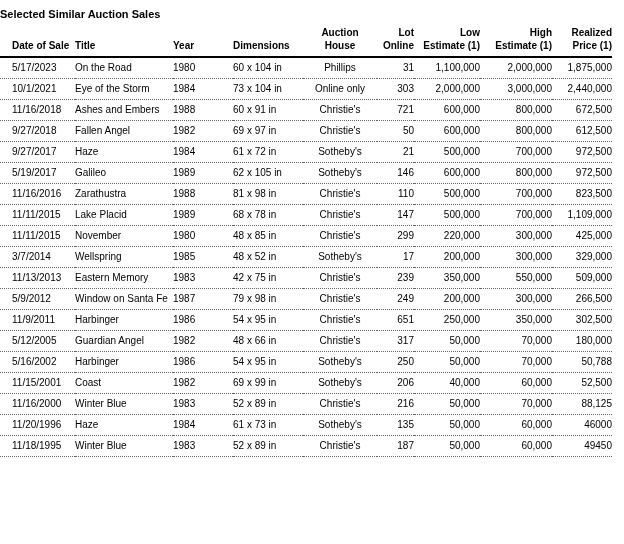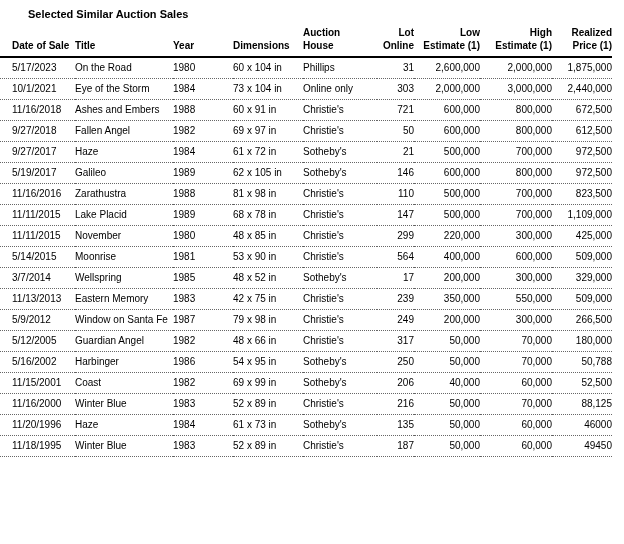--- a/index.html
+++ b/index.html
@@ -11,21 +11,21 @@
     position: relative;
     width: 624px;
     height: 544px;
     background: #ffffff;
     font-family: "Liberation Sans", sans-serif;
     color: #000000;
     overflow: hidden;
   }
   .exhibit-title {
     position: absolute;
-    left: 28px;
+    left: 0;
     top: 8px;
     font-size: 11px;
     font-weight: bold;
     white-space: nowrap;
   }
   table.sales-table {
     position: absolute;
     left: 0;
     top: 20px;
     width: 612px;
@@ -51,21 +51,21 @@
     vertical-align: middle;
     border-bottom: 1px dotted #666666;
     white-space: nowrap;
     overflow: visible;
   }
   .sales-table th:first-child,
   .sales-table td:first-child {
     padding-left: 12px;
   }
   .align-left   { text-align: left; }
-  .align-center { text-align: left; }
+  .align-center { text-align: center; }
   .align-right  { text-align: right; }
 </style>
 </head>
 <body>
 
 <div class="page">
   <div class="exhibit-title">Selected Similar Auction Sales</div>
 
   <table class="sales-table">
     <colgroup>
@@ -116,21 +116,21 @@
         </tr>
     </thead>
     <tbody id="table-body">
         <tr>
           <td class="align-left">5/17/2023</td>
           <td class="align-left">On the Road</td>
           <td class="align-left">1980</td>
           <td class="align-left">60 x 104 in</td>
           <td class="align-center">Phillips</td>
           <td class="align-right">31</td>
-          <td class="align-right">2,600,000</td>
+          <td class="align-right">1,100,000</td>
           <td class="align-right">2,000,000</td>
           <td class="align-right">1,875,000</td>
         </tr>
         <tr>
           <td class="align-left">10/1/2021</td>
           <td class="align-left">Eye of the Storm</td>
           <td class="align-left">1984</td>
           <td class="align-left">73 x 104 in</td>
           <td class="align-center">Online only</td>
           <td class="align-right">303</td>
@@ -209,31 +209,20 @@
           <td class="align-left">November</td>
           <td class="align-left">1980</td>
           <td class="align-left">48 x 85 in</td>
           <td class="align-center">Christie's</td>
           <td class="align-right">299</td>
           <td class="align-right">220,000</td>
           <td class="align-right">300,000</td>
           <td class="align-right">425,000</td>
         </tr>
         <tr>
-          <td class="align-left">5/14/2015</td>
-          <td class="align-left">Moonrise</td>
-          <td class="align-left">1981</td>
-          <td class="align-left">53 x 90 in</td>
-          <td class="align-center">Christie's</td>
-          <td class="align-right">564</td>
-          <td class="align-right">400,000</td>
-          <td class="align-right">600,000</td>
-          <td class="align-right">509,000</td>
-        </tr>
-        <tr>
           <td class="align-left">3/7/2014</td>
           <td class="align-left">Wellspring</td>
           <td class="align-left">1985</td>
           <td class="align-left">48 x 52 in</td>
           <td class="align-center">Sotheby's</td>
           <td class="align-right">17</td>
           <td class="align-right">200,000</td>
           <td class="align-right">300,000</td>
           <td class="align-right">329,000</td>
         </tr>
@@ -251,20 +240,31 @@
         <tr>
           <td class="align-left">5/9/2012</td>
           <td class="align-left">Window on Santa Fe</td>
           <td class="align-left">1987</td>
           <td class="align-left">79 x 98 in</td>
           <td class="align-center">Christie's</td>
           <td class="align-right">249</td>
           <td class="align-right">200,000</td>
           <td class="align-right">300,000</td>
           <td class="align-right">266,500</td>
+        </tr>
+        <tr>
+          <td class="align-left">11/9/2011</td>
+          <td class="align-left">Harbinger</td>
+          <td class="align-left">1986</td>
+          <td class="align-left">54 x 95 in</td>
+          <td class="align-center">Christie's</td>
+          <td class="align-right">651</td>
+          <td class="align-right">250,000</td>
+          <td class="align-right">350,000</td>
+          <td class="align-right">302,500</td>
         </tr>
         <tr>
           <td class="align-left">5/12/2005</td>
           <td class="align-left">Guardian Angel</td>
           <td class="align-left">1982</td>
           <td class="align-left">48 x 66 in</td>
           <td class="align-center">Christie's</td>
           <td class="align-right">317</td>
           <td class="align-right">50,000</td>
           <td class="align-right">70,000</td>

